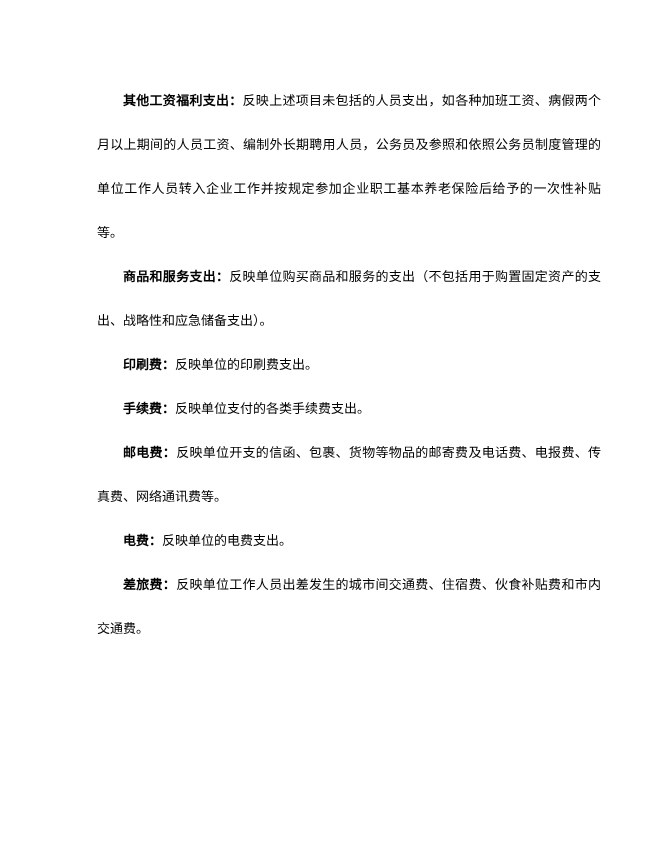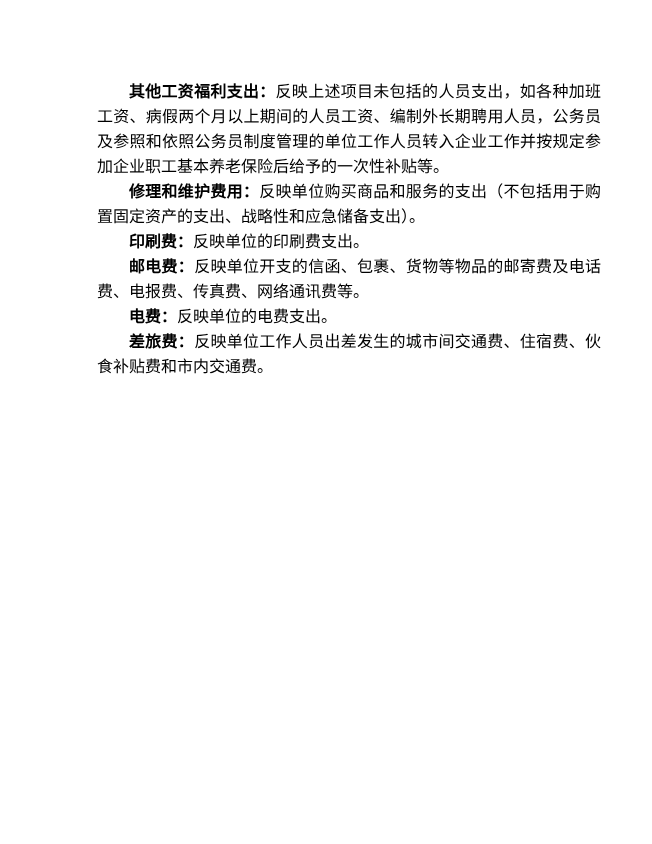--- a/index.html
+++ b/index.html
@@ -19,22 +19,22 @@
   .doc-body {
     position: absolute;
     left: 97px;
     top: 79px;
     width: 504px;
     color: #000000;
   }
   .para {
     margin: 0;
     padding: 0;
-    font-size: 16px;
-    line-height: 25px;
+    font-size: 13px;
+    line-height: 44px;
     text-align: justify;
     text-justify: inter-ideograph;
     text-indent: 2em;
     word-break: break-all;
     color: #000000;
   }
   .term {
     font-weight: bold;
   }
   .body-text {
@@ -42,26 +42,27 @@
   }
 </style>
 </head>
 <body>
 
 <div class="page">
   <div class="doc-body">
 
     <p class="para"><span class="term">其他工资福利支出：</span><span class="body-text">反映上述项目未包括的人员支出，如各种加班工资、病假两个月以上期间的人员工资、编制外长期聘用人员，公务员及参照和依照公务员制度管理的单位工作人员转入企业工作并按规定参加企业职工基本养老保险后给予的一次性补贴等。</span></p>
 
-    <p class="para"><span class="term">修理和维护费用：</span><span class="body-text">反映单位购买商品和服务的支出（不包括用于购置固定资产的支出、战略性和应急储备支出）。</span></p>
+    <p class="para"><span class="term">商品和服务支出：</span><span class="body-text">反映单位购买商品和服务的支出（不包括用于购置固定资产的支出、战略性和应急储备支出）。</span></p>
 
 
     <p class="para"><span class="term">印刷费：</span><span class="body-text">反映单位的印刷费支出。</span></p>
 
 
+    <p class="para"><span class="term">手续费：</span><span class="body-text">反映单位支付的各类手续费支出。</span></p>
 
 
     <p class="para"><span class="term">邮电费：</span><span class="body-text">反映单位开支的信函、包裹、货物等物品的邮寄费及电话费、电报费、传真费、网络通讯费等。</span></p>
 
     <p class="para"><span class="term">电费：</span><span class="body-text">反映单位的电费支出。</span></p>
 
     <p class="para"><span class="term">差旅费：</span><span class="body-text">反映单位工作人员出差发生的城市间交通费、住宿费、伙食补贴费和市内交通费。</span></p>
 
 
   </div>

